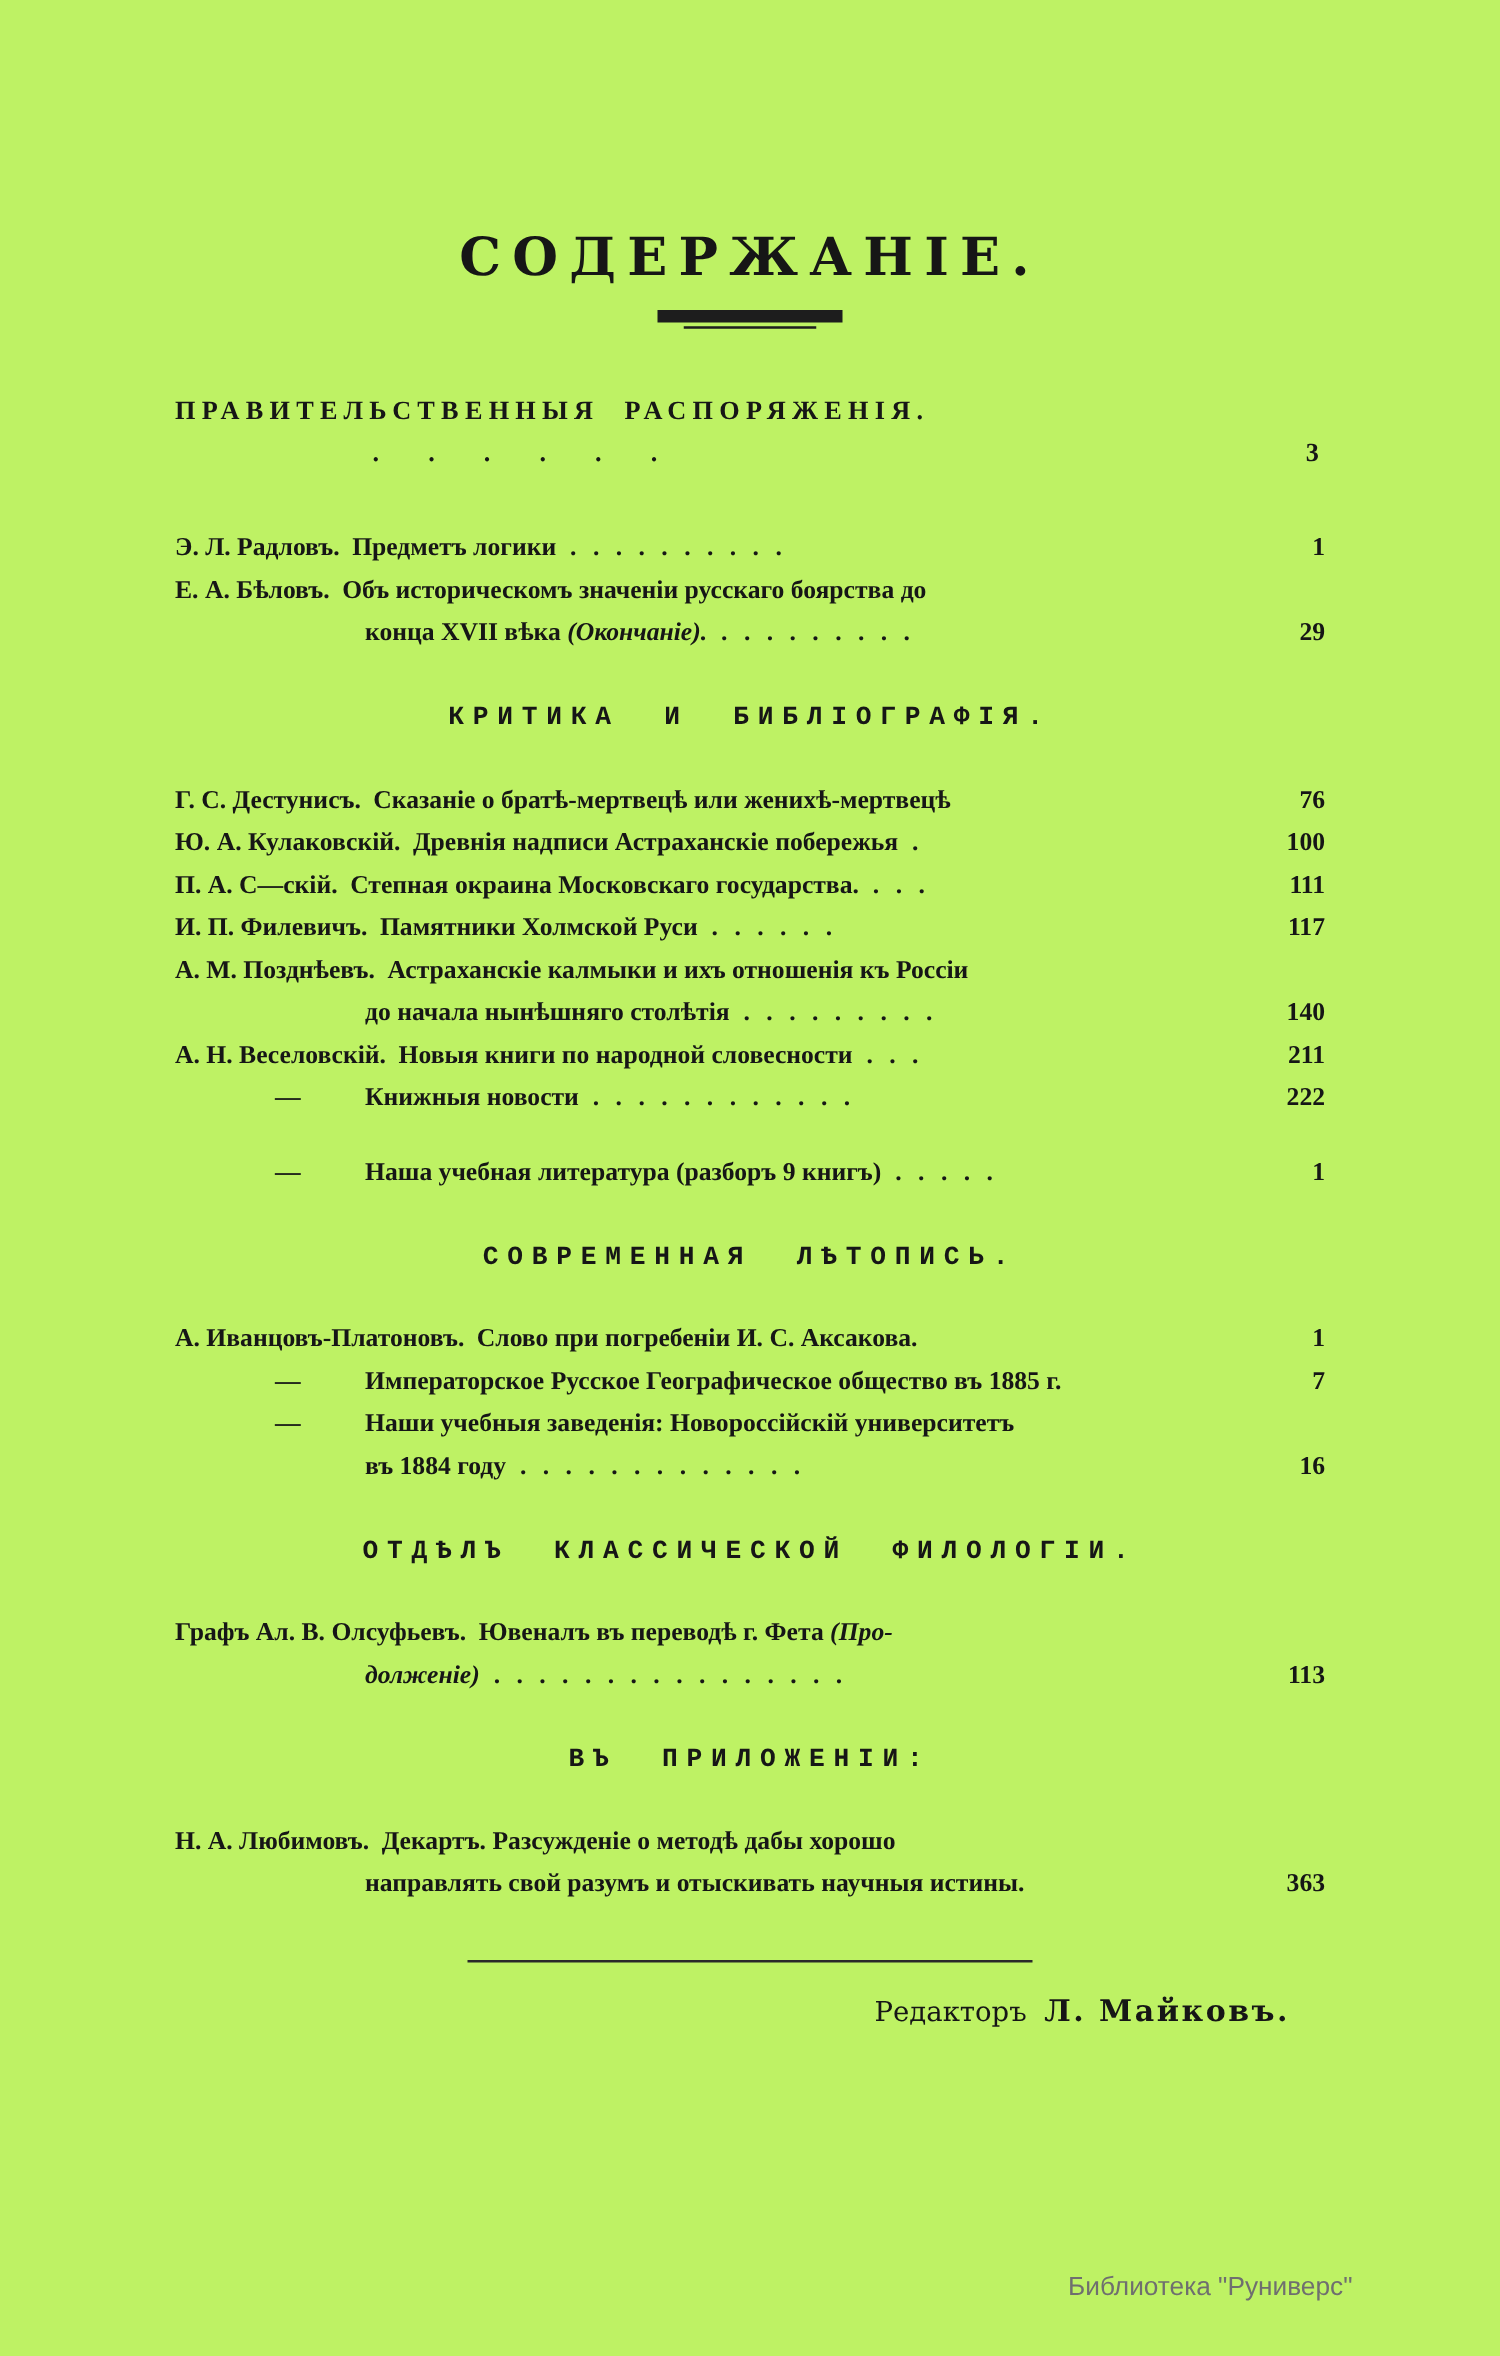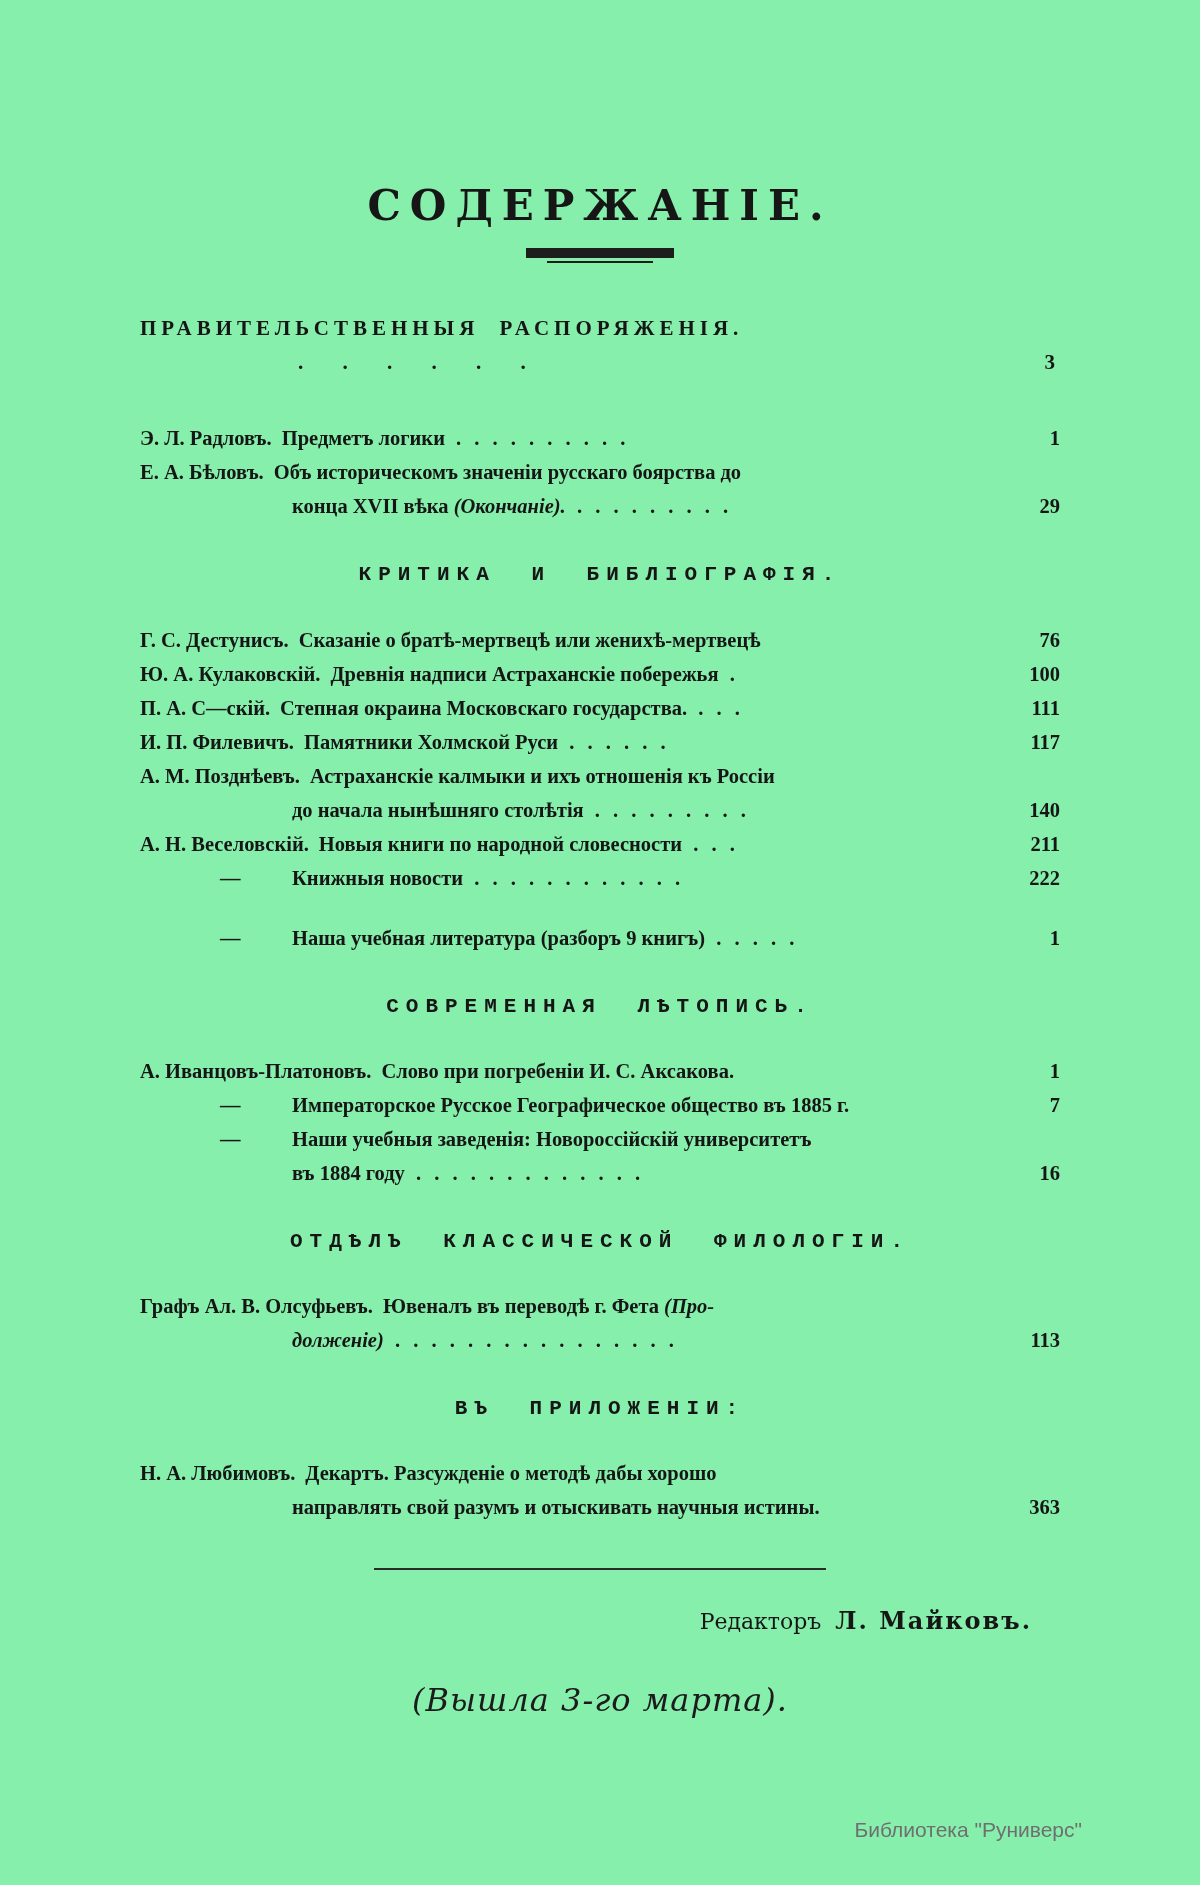--- a/index.html
+++ b/index.html
@@ -1,21 +1,21 @@
 <!DOCTYPE html>
 <html><head>
 <meta charset="utf-8">
 <style>
   html, body { margin: 0; padding: 0; background: #ffffff; }
   .page {
     position: relative;
     width: 1200px;
     height: 1885px;
     margin: 0 auto;
-    background: #86efac;
+    background: #bef264;
     font-family: "DejaVu Serif", "Liberation Serif", serif;
     color: #161616;
     overflow: hidden;
   }
   .content {
     position: absolute;
     left: 140px;
     top: 0;
     width: 920px;
   }
@@ -80,21 +80,21 @@
     font-family: Liberation Mono, monospace;
   }
 
   .rule {
     width: 452px;
     border: none;
     border-top: 2px solid #2a2a2a;
     margin: 44px auto 0 auto;
   }
   .editor {
-    margin-top: 36px;
+    margin-top: 24px;
     text-align: right;
     padding-right: 28px;
     font-size: 22px;
   }
   .editor .label { font-weight: normal; margin-right: 14px; }
   .editor .name { font-weight: bold; font-size: 24px; letter-spacing: 2px; }
   .handwritten {
     margin-top: 46px;
     text-align: center;
     font-style: italic;
@@ -223,18 +223,17 @@
         <span class="pg">363</span>
       </div>
     </div>
 
     <hr class="rule">
 
     <div class="editor">
       <span class="label">Редакторъ</span><span class="name">Л. Майковъ.</span>
     </div>
 
-    <div class="handwritten">(Вышла 3-го марта).</div>
 
   </div>
 
   <div class="watermark">Библиотека "Руниверс"</div>
 </div>
 
 </body></html>

